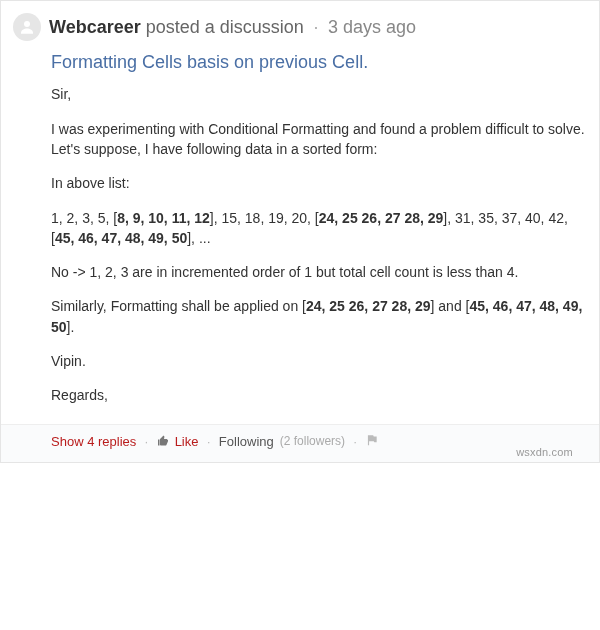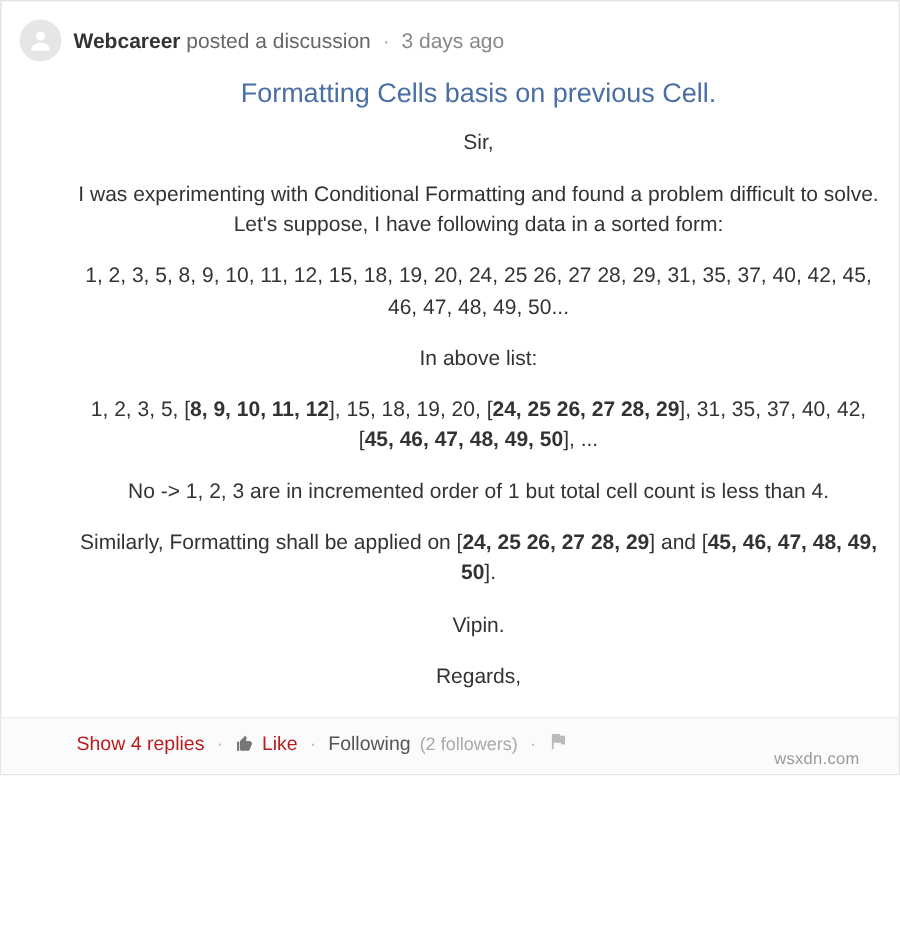--- a/index.html
+++ b/index.html
@@ -24,25 +24,25 @@
     gap: 8px;
   }
   .avatar {
     width: 28px; height: 28px;
     border-radius: 50%;
     background: #e6e6e6;
     display: flex; align-items: center; justify-content: center;
     flex-shrink: 0;
   }
   .avatar svg { width: 18px; height: 18px; fill: #fff; }
-  .headline { font-size: 14px; color: #666; }
+  .headline { font-size: 18px; color: #666; }
   .author { font-weight: 700; color: #333; }
   .sep { color: #aaa; margin: 0 4px; }
   .time { color: #888; }
-  .body { padding: 4px 12px 4px 50px; text-align: center; }
+  .body { padding: 4px 12px 4px 50px; }
   h2.title {
     margin: 0 0 10px 0;
     font-weight: 400;
     font-size: 18px;
     color: #4a6fa5;
     line-height: 1.3;
   }
   .para {
     margin: 0 0 14px 0;
     font-size: 14px;
@@ -97,21 +97,20 @@
       <span class="sep">·</span>
       <span class="time">3 days ago</span>
     </div>
   </div>
 
   <div class="body">
     <h2 class="title">Formatting Cells basis on previous Cell.</h2>
 
     <p class="para">Sir,</p>
     <p class="para">I was experimenting with Conditional Formatting and found a problem difficult to solve. Let's suppose, I have following data in a sorted form:</p>
-    <p class="para">1, 2, 3, 5, 8, 9, 10, 11, 12, 15, 18, 19, 20, 24, 25 26, 27 28, 29, 31, 35, 37, 40, 42, 45, 46, 47, 48, 49, 50...</p>
     <p class="para">In above list:</p>
 
     <p class="para">
       <span>1, 2, 3, 5, [</span><b>8, 9, 10, 11, 12</b><span>], 15, 18, 19, 20, [</span><b>24, 25 26, 27 28, 29</b><span>], 31, 35, 37, 40, 42, [</span><b>45, 46, 47, 48, 49, 50</b><span>], ...</span>
     </p>
 
     <p class="para">No -&gt; 1, 2, 3 are in incremented order of 1 but total cell count is less than 4.</p>
 
     <p class="para">
       <span>Similarly, Formatting shall be applied on [</span><b>24, 25 26, 27 28, 29</b><span>] and [</span><b>45, 46, 47, 48, 49, 50</b><span>].</span>

